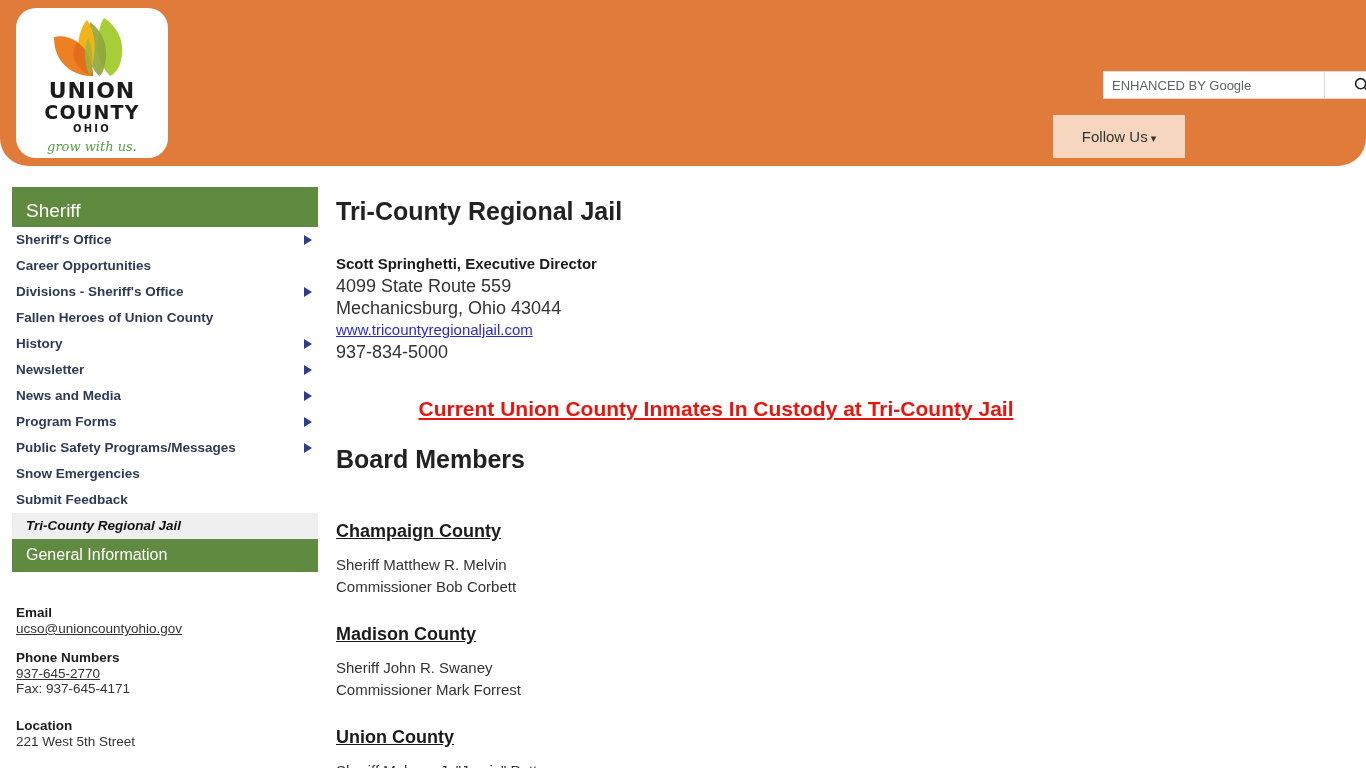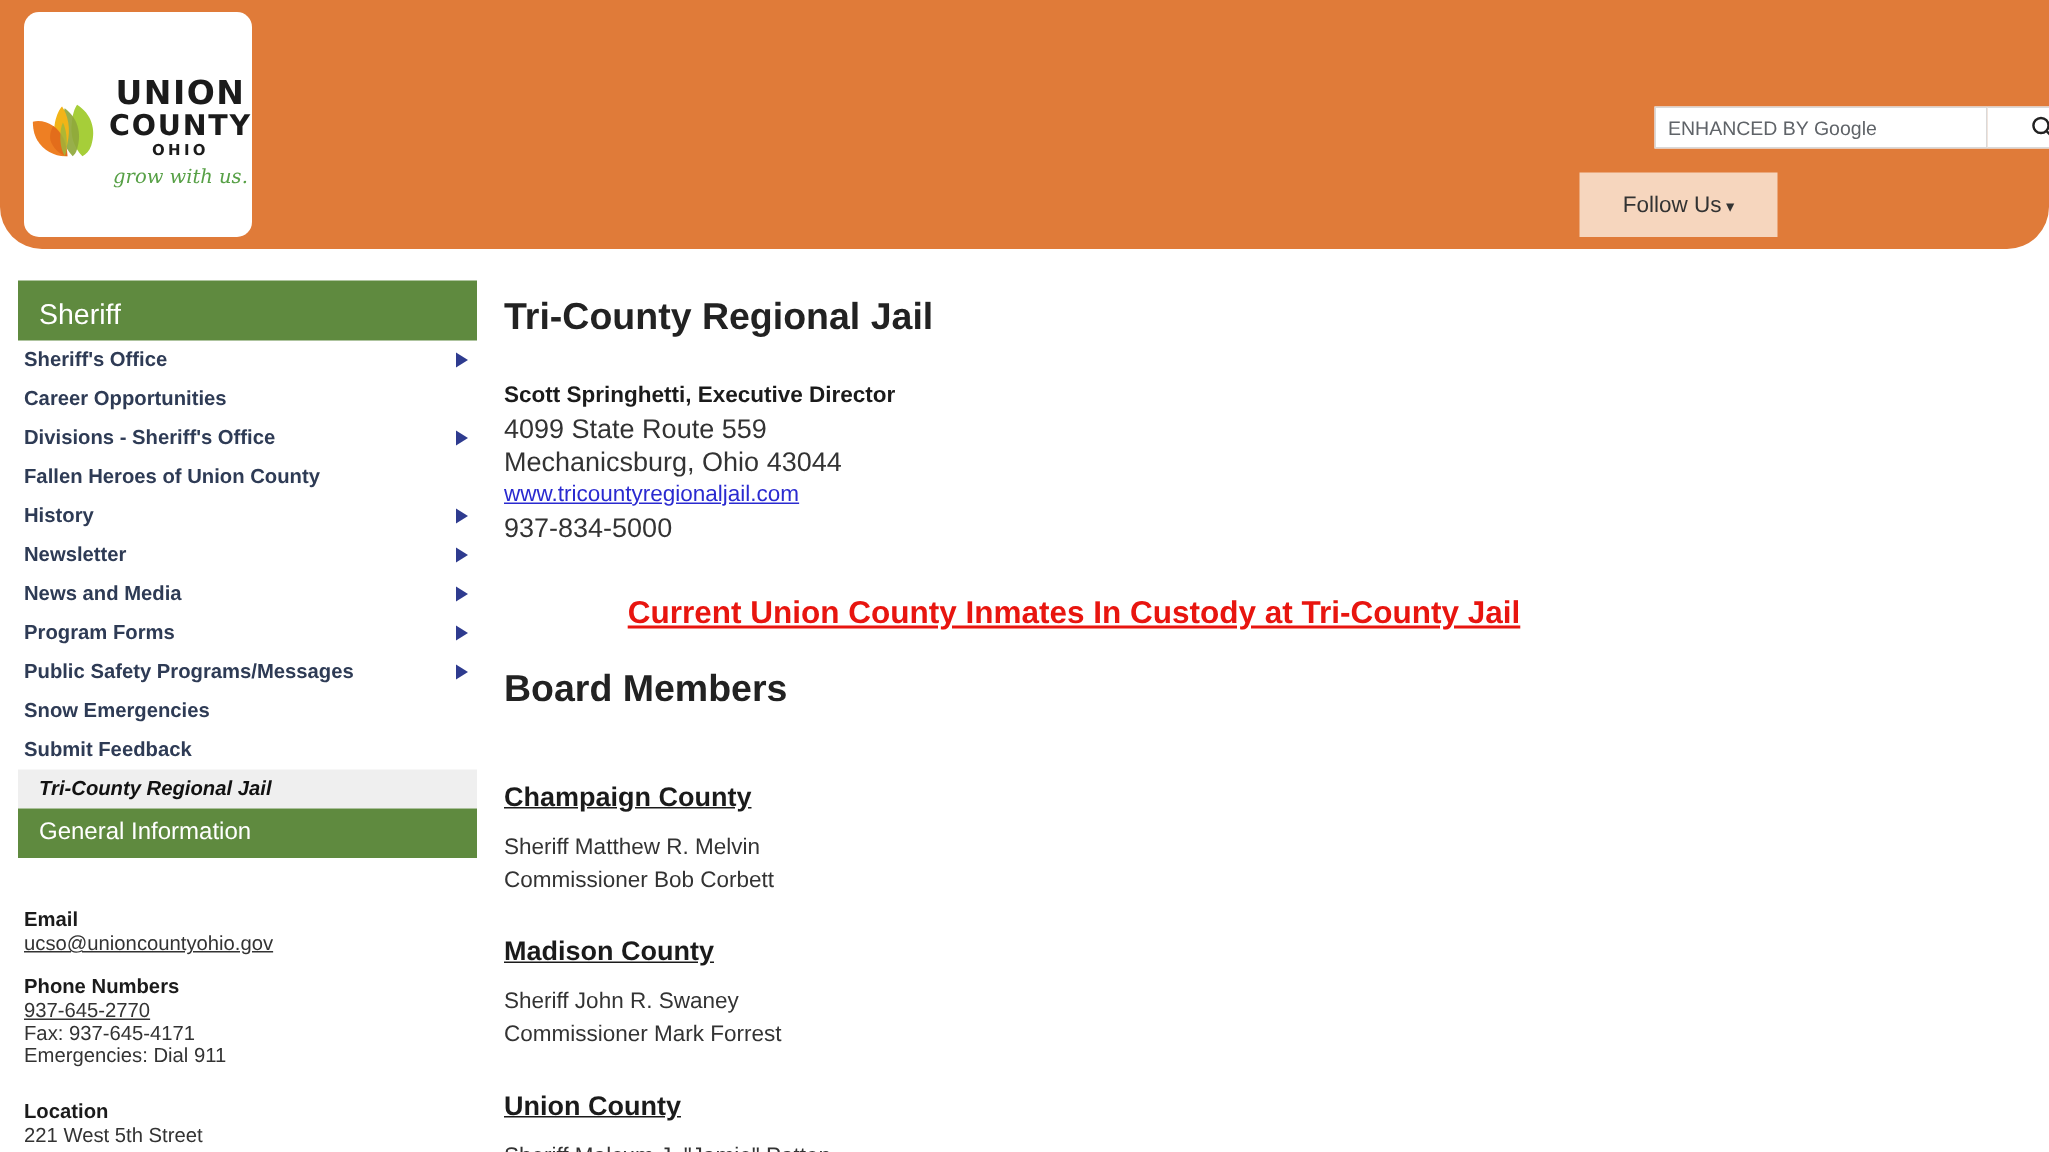--- a/index.html
+++ b/index.html
@@ -19,23 +19,23 @@
     width: 1366px; height: 166px;
     background: #E07B39;
     border-bottom-left-radius: 28px;
     border-bottom-right-radius: 28px;
   }
   #logo-box {
     position: absolute;
     left: 16px; top: 8px;
     width: 152px; height: 150px;
     background: #ffffff;
-    border-radius: 10px;
+    border-radius: 20px;
     display: flex;
-    flex-direction: row;
+    flex-direction: column;
     align-items: center;
     justify-content: flex-start;
     padding-top: 8px;
   }
   #logo-mark { width: 96px; height: 62px; display:block; }
   #logo-wordmark {
     margin-top: 2px;
     text-align: center;
     line-height: 1;
   }
@@ -341,21 +341,20 @@
     <div class="nav-sub-active">General Information</div>
   </nav>
 
   <div id="sidebar-contact">
     <div class="ct-label">Email</div>
     <a class="ct-link" href="#">ucso@unioncountyohio.gov</a>
     <div class="ct-gap"></div>
     <div class="ct-label">Phone Numbers</div>
     <a class="ct-link" href="#">937-645-2770</a>
     <span class="ct-text">Fax: 937-645-4171</span>
-    <span class="ct-text">Emergencies: Dial 911</span>
     <div class="ct-gap-lg"></div>
     <div class="ct-label">Location</div>
     <span class="ct-text">221 West 5th Street</span>
   </div>
 </div>
 
 <div id="main">
   <h1 id="page-title">Tri-County Regional Jail</h1>
 
   <div id="director">Scott Springhetti, Executive Director</div>

